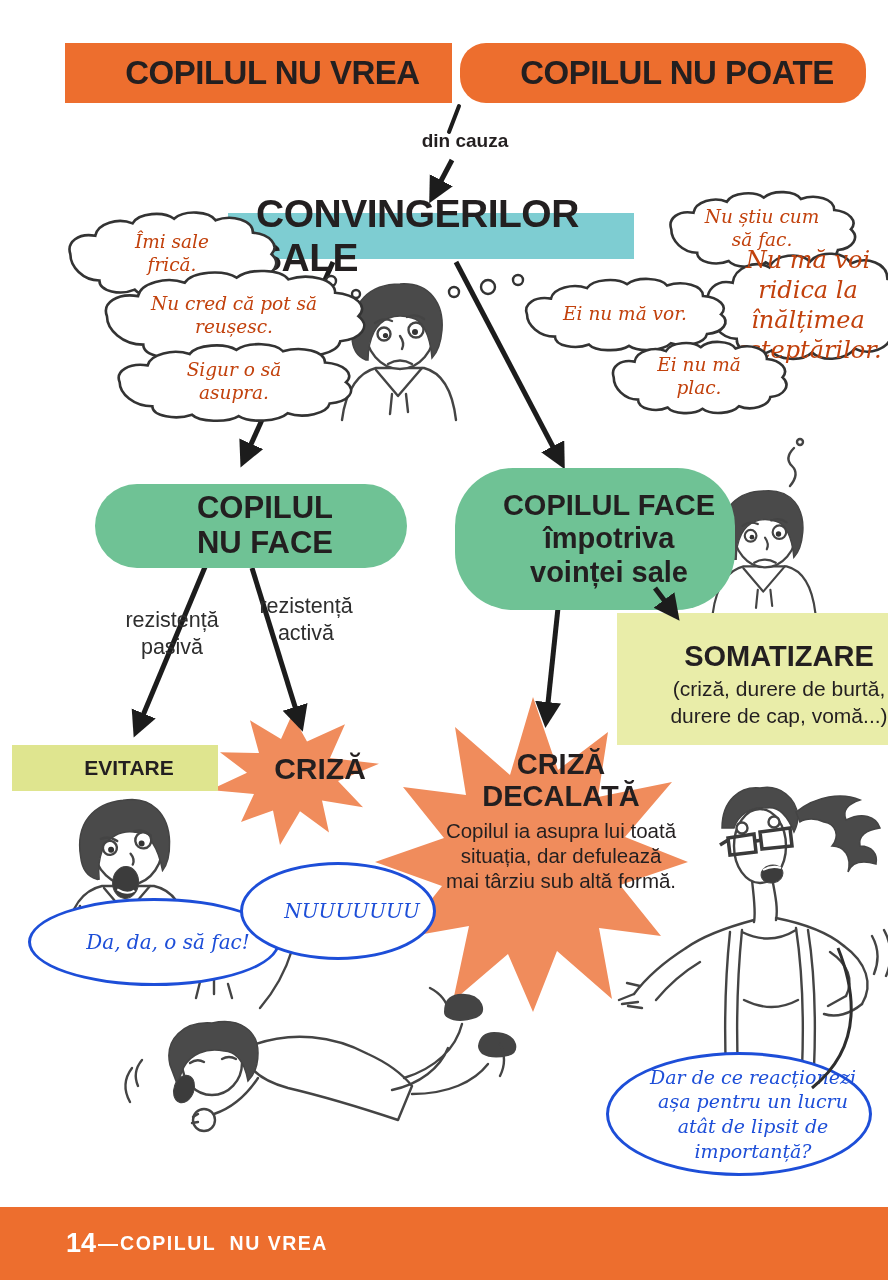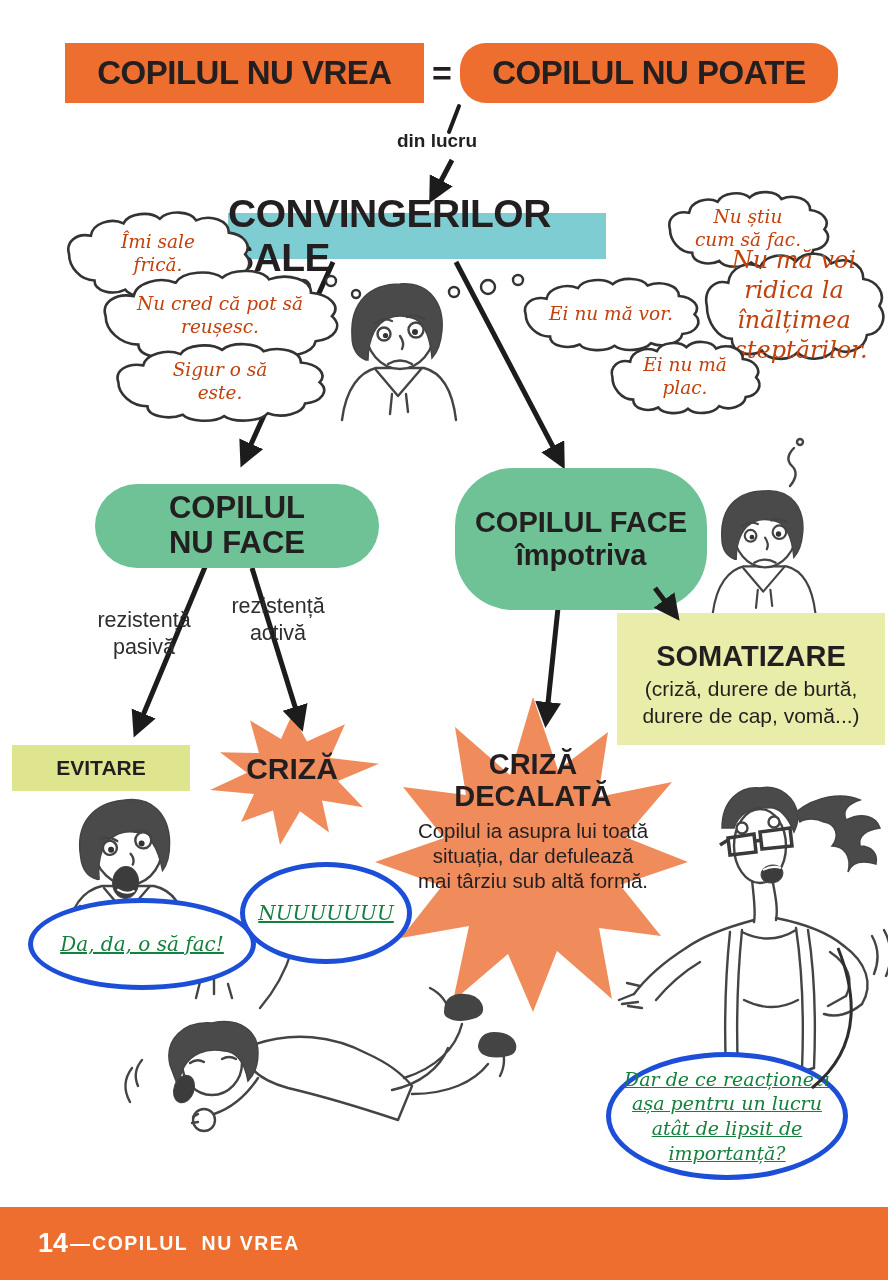--- a/index.html
+++ b/index.html
@@ -1,18 +1,18 @@
 <!DOCTYPE html>
 <html style="--orange: #ED6E2E; --star_orange: #F08C5C; --teal: #7ECDD2; --green: #6FC295; --light_green: #DFE58F; --pale_yellow: #E9EDA9; --ink: #231F20;"><head>
 <meta charset="utf-8">
 <style>
   html,body{margin:0;padding:0;background:#fff;}
   .page{position:relative;width:888px;height:1280px;background:#ffffff;overflow:hidden;
         font-family:"Liberation Sans",sans-serif;color:var(--ink,#231F20);}
-  .abs{position:absolute;}
+  .abs{position:absolute;padding-left:28px;}
   svg.layer{position:absolute;left:0;top:0;width:888px;height:1280px;pointer-events:none;}
   #art{z-index:0;} #overlay{z-index:3;}
   .ln{stroke:#444;stroke-width:2.4;fill:none;stroke-linecap:round;stroke-linejoin:round;}
   .fw{fill:#fff;}
   .hair{fill:#4a4a4a;stroke:#444;stroke-width:1.5;}
   .pp{fill:#333;}
   .thick{stroke:#1c1c1c;stroke-width:5;fill:none;}
   .fill-star{fill:var(--star_orange,#F08C5C);}
   
   .banner{background:var(--orange,#ED6E2E);display:flex;align-items:center;justify-content:center;
@@ -34,22 +34,22 @@
   .rlabel{font-size:21.5px;font-weight:500;color:#2e2e2e;text-align:center;line-height:1.25;z-index:1;}
   .evitare{background:var(--light_green,#DFE58F);display:flex;align-items:center;justify-content:center;
            font-weight:bold;font-size:21px;z-index:1;}
   .soma{background:var(--pale_yellow,#E9EDA9);text-align:center;z-index:1;}
   .soma .t1{font-weight:bold;font-size:29px;margin-top:27px;}
   .soma .t2{font-size:21px;font-weight:500;line-height:1.28;margin-top:3px;}
   .starlabel{z-index:2;text-align:center;font-weight:bold;}
   .bigstar-title{font-size:29px;line-height:1.12;}
   .bigstar-body{font-size:20.5px;font-weight:500;line-height:1.22;margin-top:6px;}
   
-  .bubble{background:#fff;border:5px solid #1d4ed8;border-radius:50%;display:flex;align-items:center;justify-content:center;
-          text-align:center;font-family:"DejaVu Serif",serif;font-style:italic;font-size:20px;color:#15803d;z-index:2;line-height:1.3;text-decoration:underline;}
+  .bubble{background:#fff;border:3px solid #1d4ed8;border-radius:50%;display:flex;align-items:center;justify-content:center;
+          text-align:center;font-family:"DejaVu Serif",serif;font-style:italic;font-size:20px;color:#1d4ed8;z-index:2;line-height:1.3;}
   
   .footer{left:0;top:1207px;width:888px;height:73px;background:var(--orange,#ED6E2E);color:#fff;
           display:flex;align-items:center;z-index:1;}
   .footer .inner{margin-left:38px;display:flex;align-items:center;gap:2px;}
   .footer .pg{font-weight:bold;font-size:27px;}
   .footer .sep{font-weight:bold;font-size:20px;}
   .footer .chap{font-weight:bold;font-size:19.5px;letter-spacing:1.5px;white-space:pre;}
 </style>
 </head>
 <body>
@@ -172,40 +172,40 @@
     </g>
   </svg>
 
   <div class="abs banner" style="left:65px;top:43px;width:359px;height:60px;">
     <span>COPILUL NU VREA</span>
   </div>
   <div class="abs equals" style="left:424px;top:43px;width:36px;height:60px;">=</div>
   <div class="abs banner" style="left:460px;top:43px;width:378px;height:60px;border-radius:26px;">
     <span>COPILUL NU POATE</span>
   </div>
-  <div class="abs cause" style="left:357px;top:130px;width:160px;">din lucru</div>
+  <div class="abs cause" style="left:357px;top:130px;width:160px;">din cauza</div>
   <div class="abs beliefs" style="left:228px;top:213px;width:378px;height:46px;">CONVINGERILOR SALE</div>
 
   <div class="abs cloud" style="left:60px;top:208px;width:196px;height:94px;">
     <svg viewBox="0 0 216 122" preserveAspectRatio="none">
         <use href="#cloud-sym"></use>
       </svg>
     <div class="ctext" style="left:22%;width:56%;">Îmi sale frică.</div>
   </div>
   <div class="abs cloud" style="left:94px;top:266px;width:252px;height:102px;">
     <svg viewBox="0 0 216 122" preserveAspectRatio="none">
         <use href="#cloud-sym"></use>
       </svg>
     <div class="ctext" style="left:15%;width:70%;font-style:italic;">Nu cred că pot să reușesc.</div>
   </div>
   <div class="abs cloud" style="left:108px;top:340px;width:224px;height:86px;">
     <svg viewBox="0 0 216 122" preserveAspectRatio="none">
         <use href="#cloud-sym"></use>
       </svg>
-    <div class="ctext" style="left:28%;width:44%;">Sigur o să este.</div>
+    <div class="ctext" style="left:28%;width:44%;">Sigur o să asupra.</div>
   </div>
 
   <div class="abs cloud" style="left:662px;top:188px;width:172px;height:84px;">
     <svg viewBox="0 0 216 122" preserveAspectRatio="none">
         <use href="#cloud-sym"></use>
       </svg>
     <div class="ctext" style="left:18%;width:64%;">Nu știu cum să fac.</div>
   </div>
   <div class="abs cloud" style="left:698px;top:248px;width:192px;height:118px;">
     <svg viewBox="0 0 216 122" preserveAspectRatio="none">
@@ -226,20 +226,21 @@
     <div class="ctext" style="left:22%;width:56%;">Ei nu mă plac.</div>
   </div>
 
   <div class="abs node1" style="left:95px;top:484px;width:284px;height:84px;">
     <span>COPILUL</span>
     <span>NU FACE</span>
   </div>
   <div class="abs node2" style="left:455px;top:468px;width:252px;height:142px;">
     <span>COPILUL FACE</span>
     <span>împotriva</span>
+    <span>voinței sale</span>
   </div>
 
   <div class="abs rlabel" style="left:85px;top:607px;width:118px;">
     <span>rezistență</span><br>
     <span>pasivă</span>
   </div>
   <div class="abs rlabel" style="left:218px;top:593px;width:120px;">
     <span>rezistență</span><br>
     <span>activă</span>
   </div>

